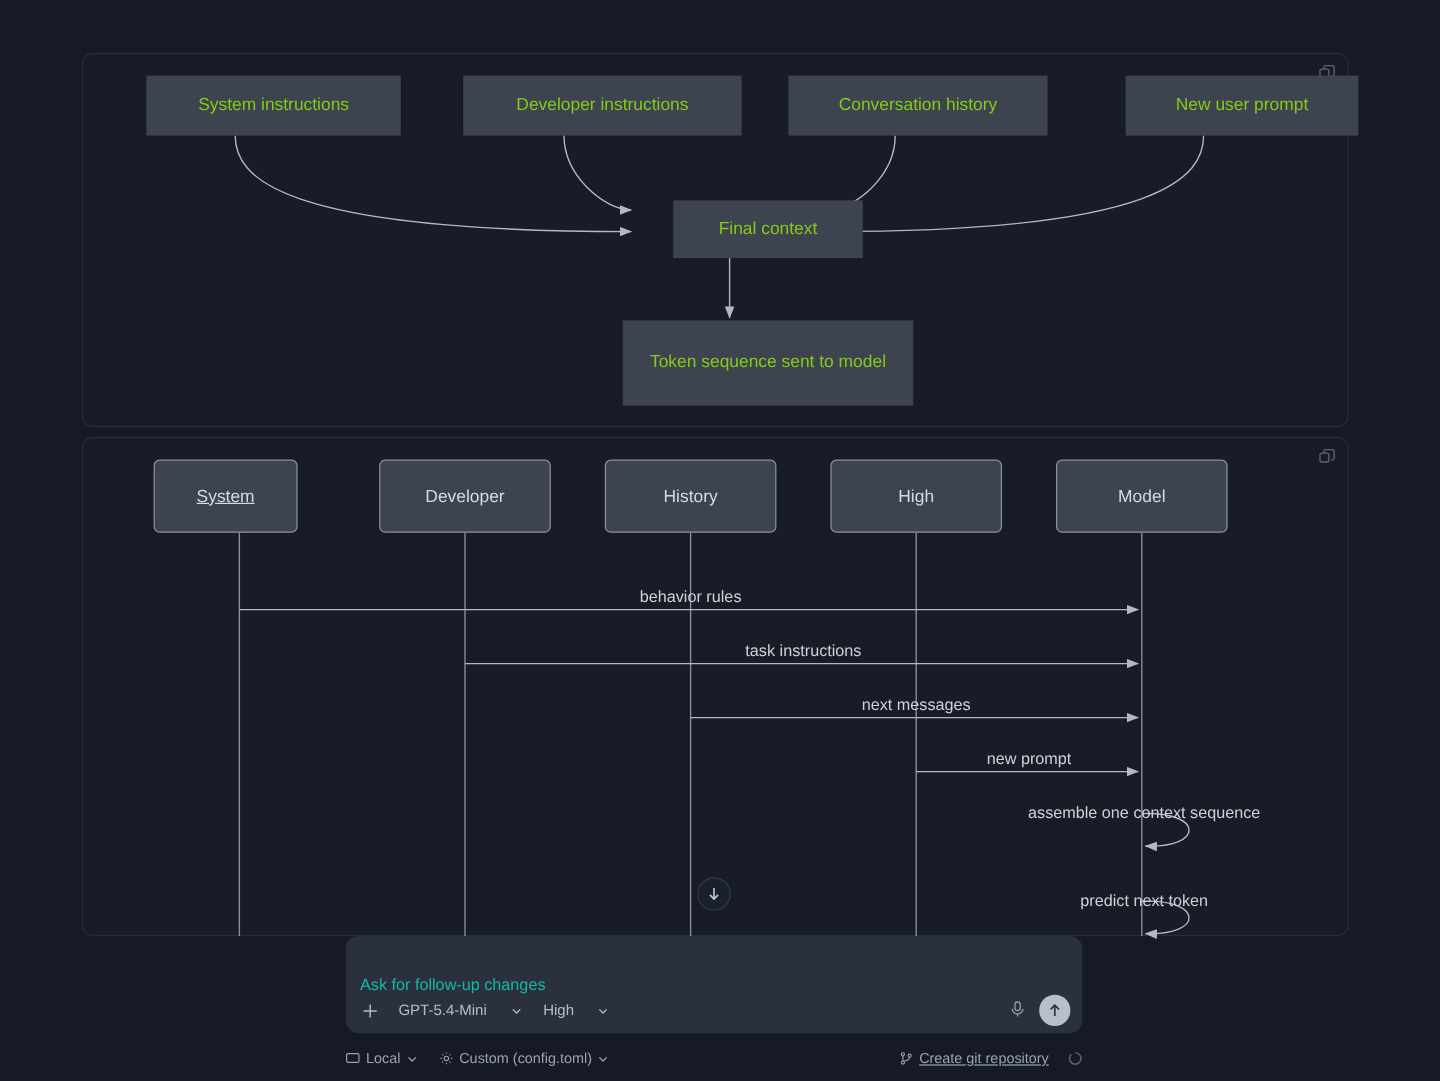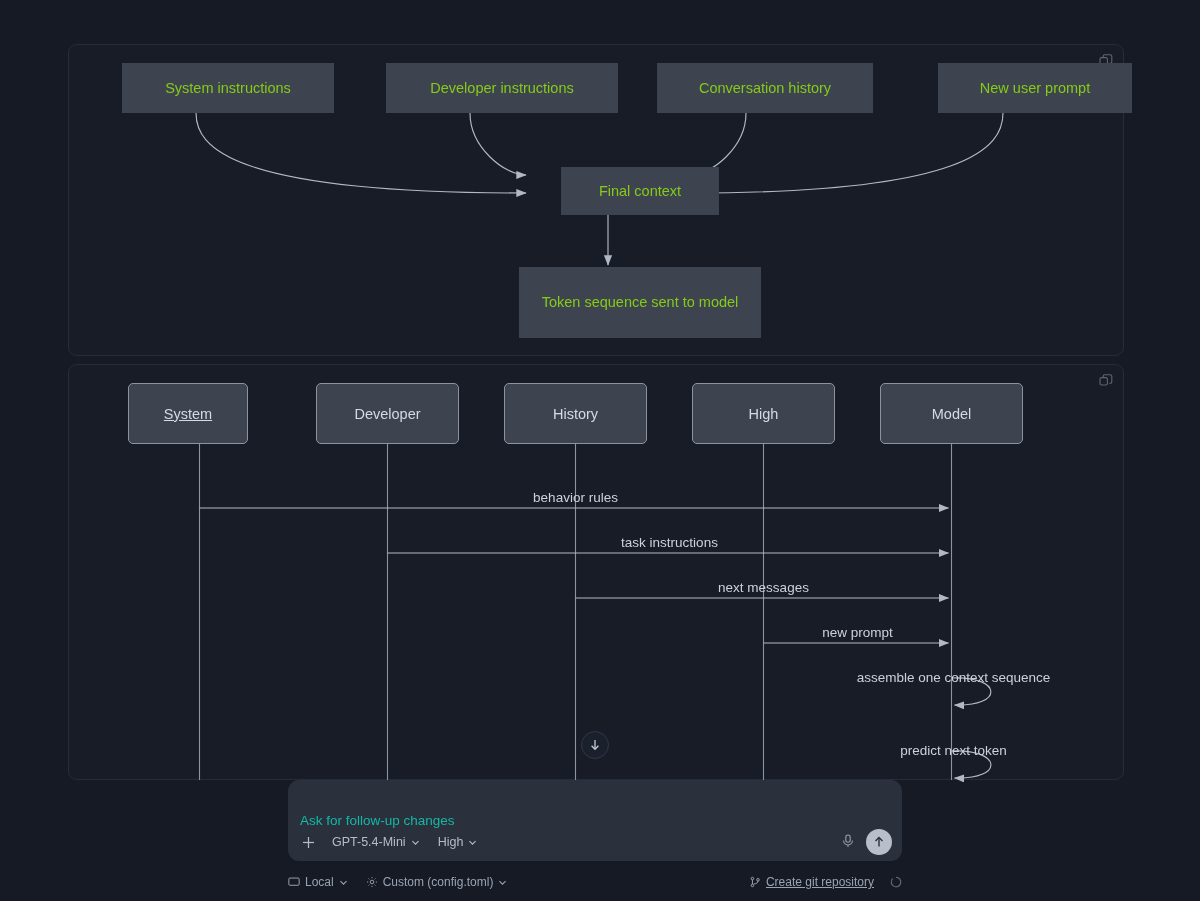--- a/index.html
+++ b/index.html
@@ -95,21 +95,21 @@
   }
   .composer-row {
     position: absolute; left: 0; bottom: 0; width: 100%; height: 38px;
     display: flex; align-items: center; padding: 0 10px;
   }
   .plus-btn {
     width: 20px; height: 20px; display: flex; align-items: center;
     justify-content: center; cursor: pointer; color: #b6bdc9;
   }
   .pill {
-    display: flex; align-items: center; gap: 5px;
+    display: flex; align-items: center; gap: 20px;
     font-size: 12.5px; color: #b6bdc9; cursor: pointer;
     padding: 2px 4px; margin-left: 10px;
   }
   .pill:first-of-type { margin-left: 14px; }
   .spacer { flex: 1; }
   .mic-btn { width: 18px; height: 18px; cursor: pointer; opacity: .75; margin-right: 8px; }
   .send-btn {
     width: 26px; height: 26px; border-radius: 50%;
     background: #b9bfca;
     display: flex; align-items: center; justify-content: center;

